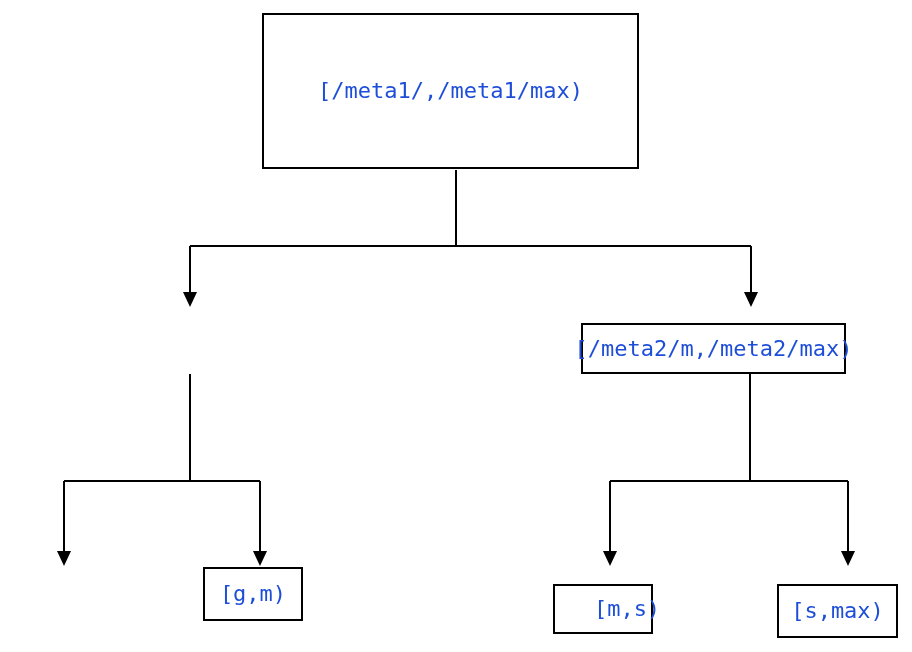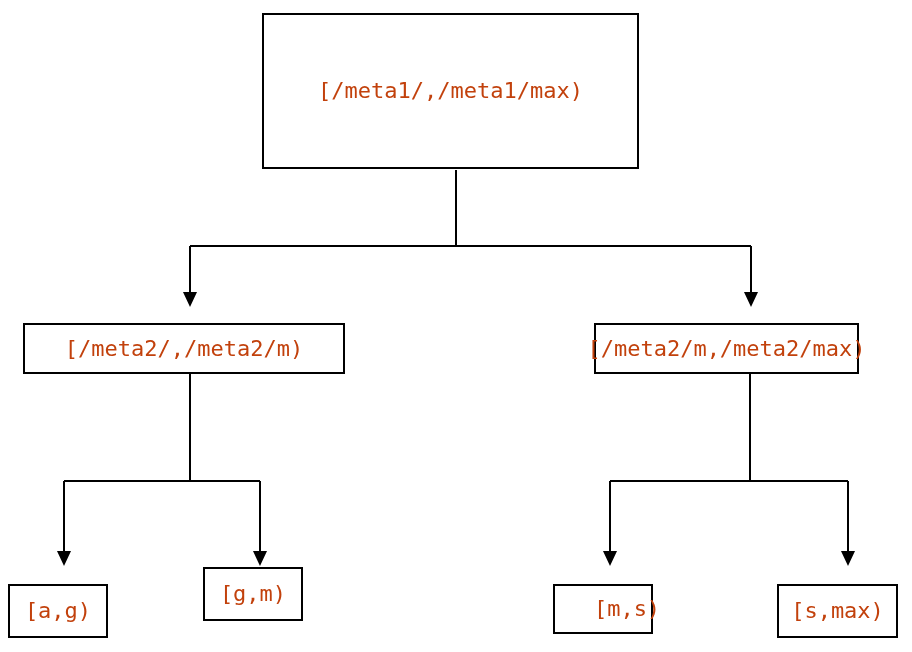--- a/index.html
+++ b/index.html
@@ -20,31 +20,31 @@
     left: 0;
     top: 0;
     width: 912px;
     height: 652px;
   }
   .node {
     position: absolute;
     box-sizing: border-box;
     border: 2px solid #000000;
     background: #ffffff;
-    color: #c2410c;
+    color: #1d4ed8;
     display: flex;
     align-items: center;
     justify-content: center;
     font-size: 22px;
     line-height: 1;
     white-space: nowrap;
   }
   .node-root      { left: 262px; top: 13px;  width: 377px; height: 156px; }
   .node-left-mid  { left: 23px;  top: 323px; width: 322px; height: 51px; }
-  .node-right-mid { left: 581px; top: 323px; width: 265px; height: 51px; margin-left: 13px; }
+  .node-right-mid { left: 581px; top: 323px; width: 265px; height: 51px; }
   .node-leaf-ag   { left: 8px;   top: 584px; width: 100px; height: 54px; }
   .node-leaf-gm   { left: 203px; top: 567px; width: 100px; height: 54px; }
   .node-leaf-ms   { left: 553px; top: 584px; width: 100px; height: 50px; padding-left: 48px; }
   .node-leaf-smax { left: 777px; top: 584px; width: 121px; height: 54px; }
 </style>
 </head>
 <body>
 
 <div class="stage">
 
@@ -75,31 +75,25 @@
       <path d="M848,481 L848,552"></path>
     </g>
     <polygon points="603,551 617,551 610,566" fill="#000000"></polygon>
     <polygon points="841,551 855,551 848,566" fill="#000000"></polygon>
   </svg>
 
   <div class="node node-root">
     <span>[/meta1/,/meta1/max)</span>
   </div>
 
-  <div class="node node-left-mid">
-    <span>[/meta2/,/meta2/m)</span>
-  </div>
 
   <div class="node node-right-mid">
     <span>[/meta2/m,/meta2/max)</span>
   </div>
 
-  <div class="node node-leaf-ag">
-    <span>[a,g)</span>
-  </div>
 
   <div class="node node-leaf-gm">
     <span>[g,m)</span>
   </div>
 
   <div class="node node-leaf-ms">
     <span>[m,s)</span>
   </div>
 
   <div class="node node-leaf-smax">

